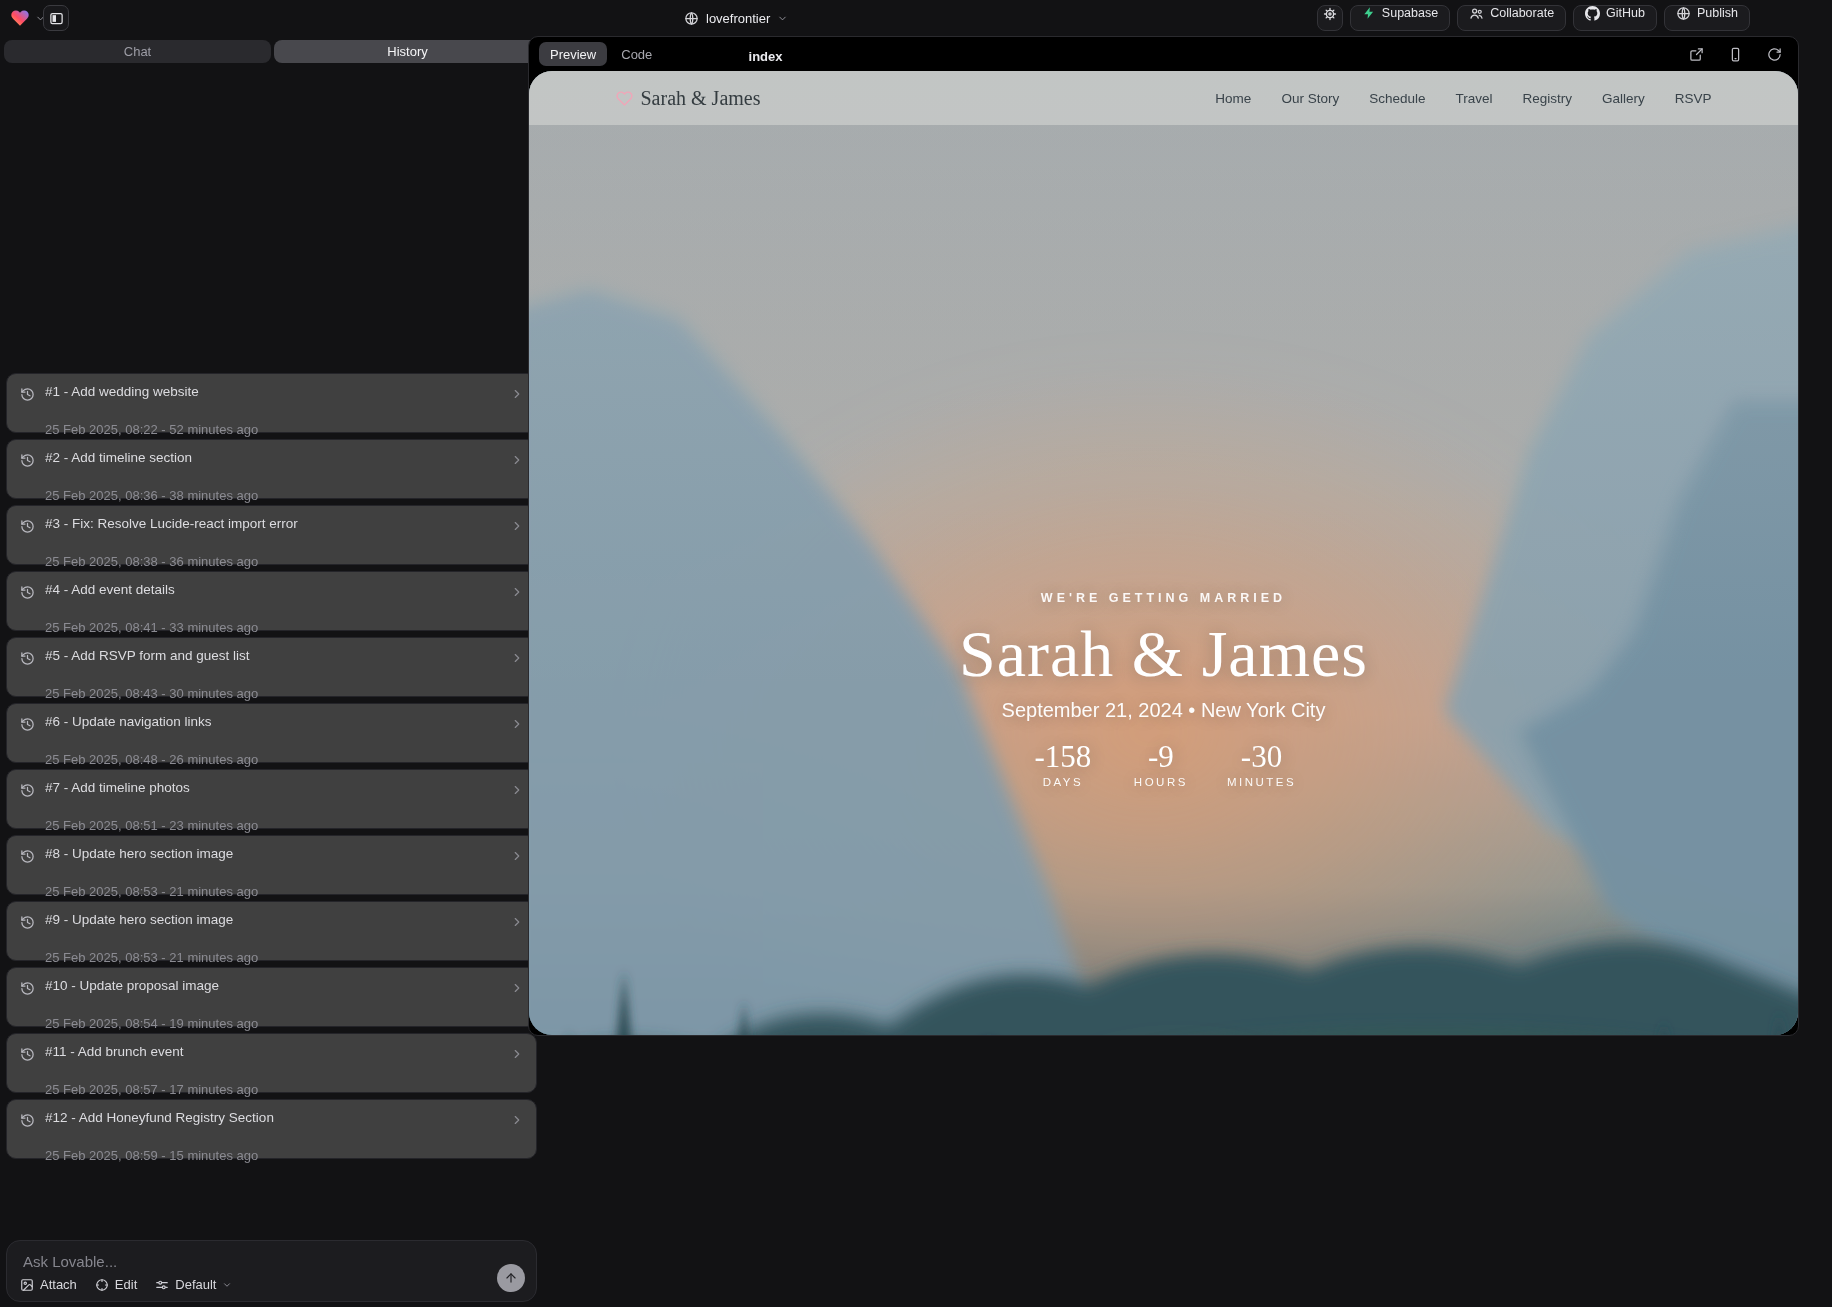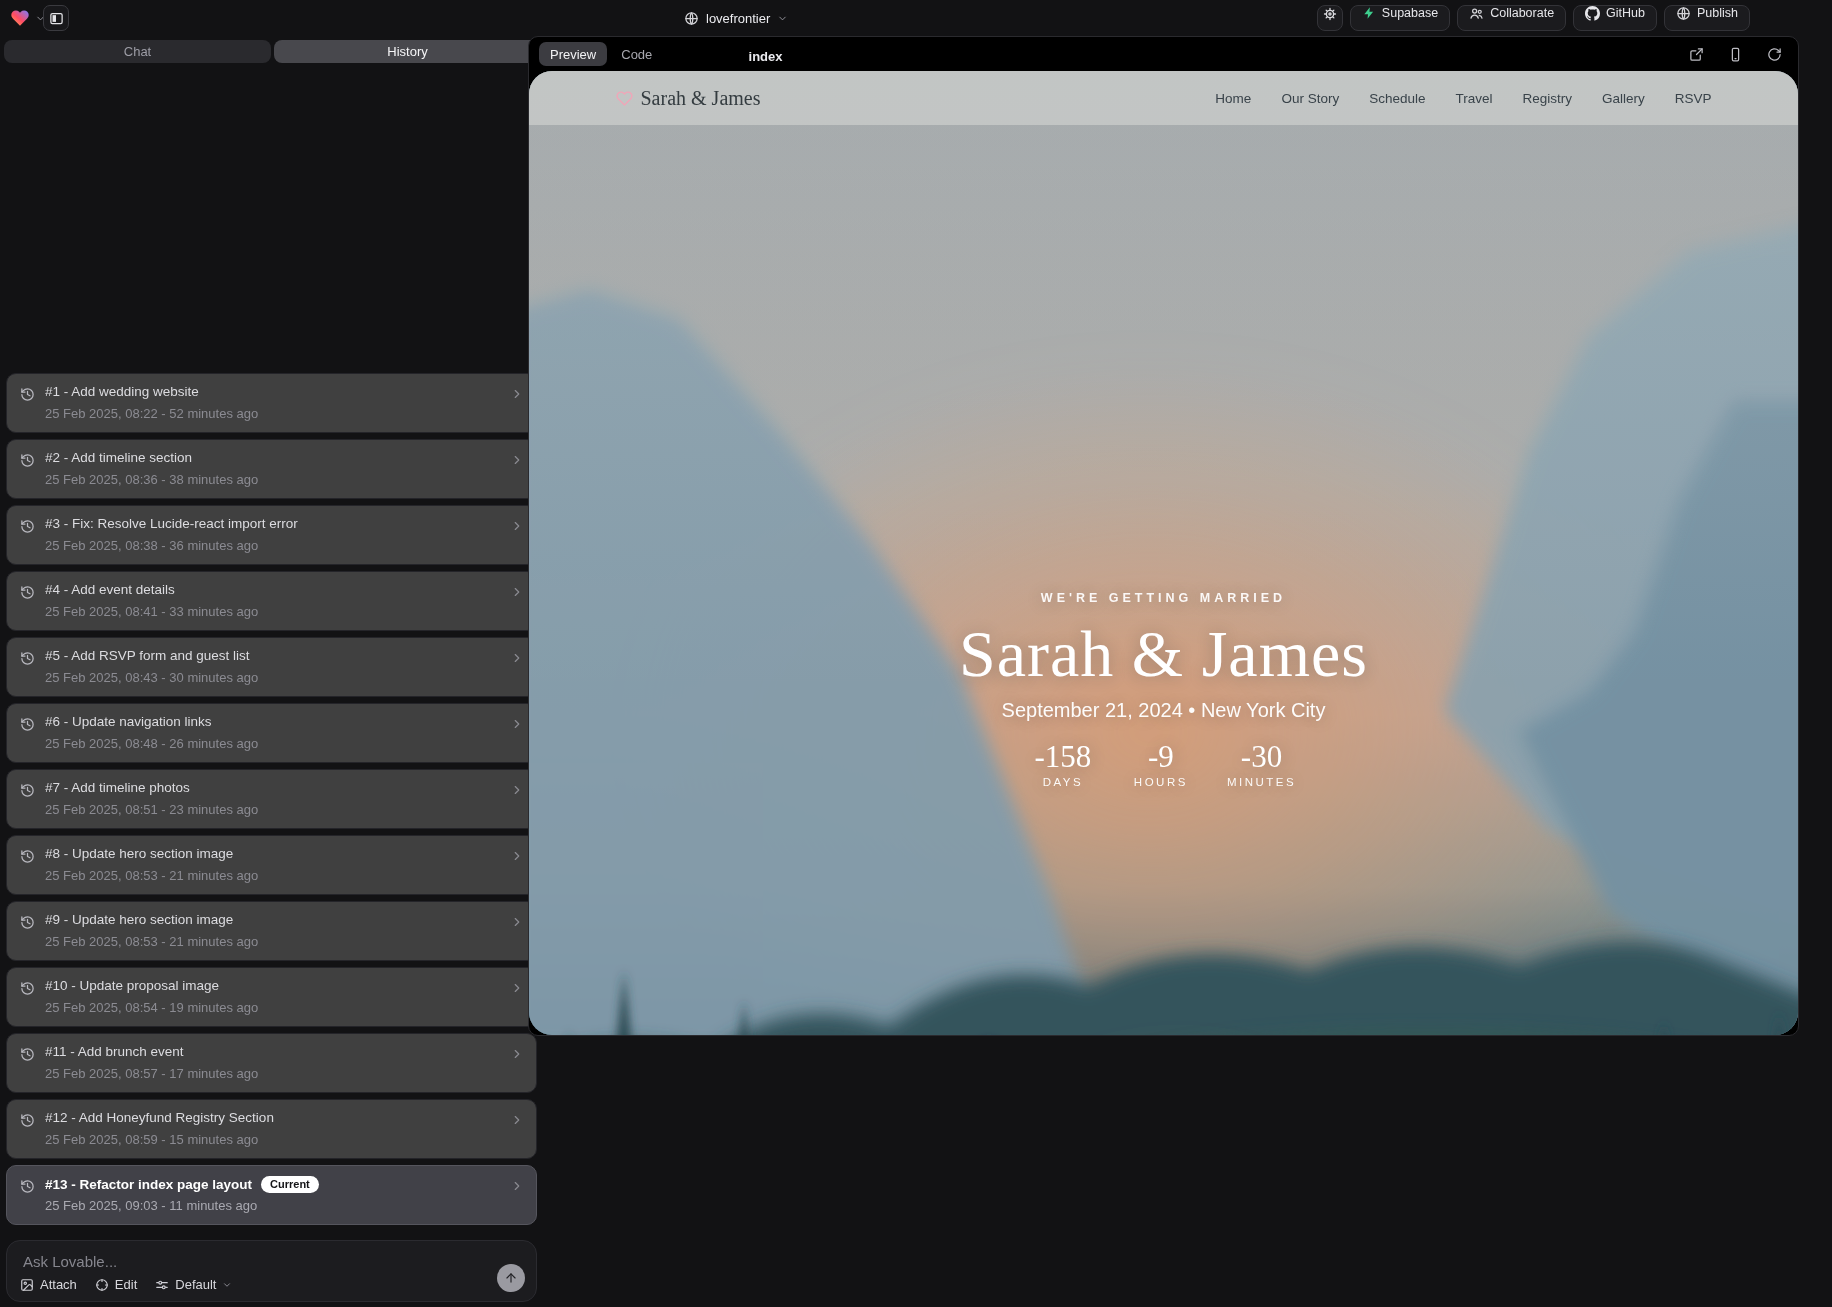--- a/index.html
+++ b/index.html
@@ -35,21 +35,21 @@
   .seg-btn.active { background:#48484d; color:#f5f5f7; }
 
   .history-list { position:absolute; left:6px; top:337px; width:531px; }
   .hi-card { position:relative; height:60px; margin-bottom:6px; background:#404040;
     border:1px solid #242429; border-radius:10px; }
   .hi-card.current { background:#414148; border-color:#55555d; }
   .hi-icon { position:absolute; left:13px; top:13px; color:#b9b9c0; }
   .hi-title-row { position:absolute; left:38px; top:10px; display:flex; align-items:center; gap:9px; }
   .hi-title { font-size:13.5px; color:#dcdce0; }
   .hi-card.current .hi-title { color:#ffffff; font-weight:bold; }
-  .hi-time { position:absolute; left:38px; top:32px; font-size:13px; color:#8b8b92; }
+  .hi-time { position:absolute; left:38px; top:48px; font-size:13px; color:#8b8b92; }
   .hi-card.current .hi-time { color:#a9a9b1; }
   .hi-chevron { position:absolute; right:12px; top:13px; color:#8a8a91; }
   .hi-badge { background:#ffffff; color:#141416; font-size:11px; font-weight:bold;
     border-radius:999px; padding:3px 9px; line-height:1; }
 
   .composer { position:absolute; left:6px; bottom:5px; width:531px; height:62px;
     background:#1c1c1f; border:1px solid #2b2b30; border-radius:14px; }
   .composer textarea { position:absolute; left:14px; top:10px; width:430px; height:24px;
     background:transparent; border:none; outline:none; resize:none;
     font-family:"Liberation Sans", sans-serif; font-size:15px; color:#e4e4e8; }
@@ -402,39 +402,20 @@
           <span class="hi-title">#12 - Add Honeyfund Registry Section</span>
         </div>
     <div class="hi-time">25 Feb 2025, 08:59 - 15 minutes ago</div>
     <span class="hi-chevron">
       <svg class="ico" width="14" height="14" viewBox="0 0 24 24" stroke-width="2">
             <path d="m9 18 6-6-6-6"></path>
           </svg>
     </span>
   </div>
 
-  <div class="hi-card current">
-    <span class="hi-icon">
-      <svg class="ico" width="15" height="15" viewBox="0 0 24 24" stroke-width="1.9">
-        <path d="M3 12a9 9 0 1 0 9-9 9.75 9.75 0 0 0-6.74 2.74L3 8"></path>
-            <path d="M3 3v5h5"></path>
-            <path d="M12 7v5l4 2"></path>
-      </svg>
-    </span>
-    <div class="hi-title-row">
-          <span class="hi-title">#13 - Refactor index page layout</span>
-          <span class="hi-badge">Current</span>
-        </div>
-    <div class="hi-time">25 Feb 2025, 09:03 - 11 minutes ago</div>
-    <span class="hi-chevron">
-      <svg class="ico" width="14" height="14" viewBox="0 0 24 24" stroke-width="2">
-            <path d="m9 18 6-6-6-6"></path>
-          </svg>
-    </span>
-  </div>
 </div>
 
   <div class="composer">
     <textarea placeholder="Ask Lovable..." style=""></textarea>
     <div class="composer-toolbar">
       <div class="ct-item">
         <span class="ico-wrap">
           <svg class="ico" width="14" height="14" viewBox="0 0 24 24" stroke-width="1.9">
             <rect x="3" y="3" width="18" height="18" rx="2"></rect>
               <circle cx="9" cy="9" r="2"></circle>

